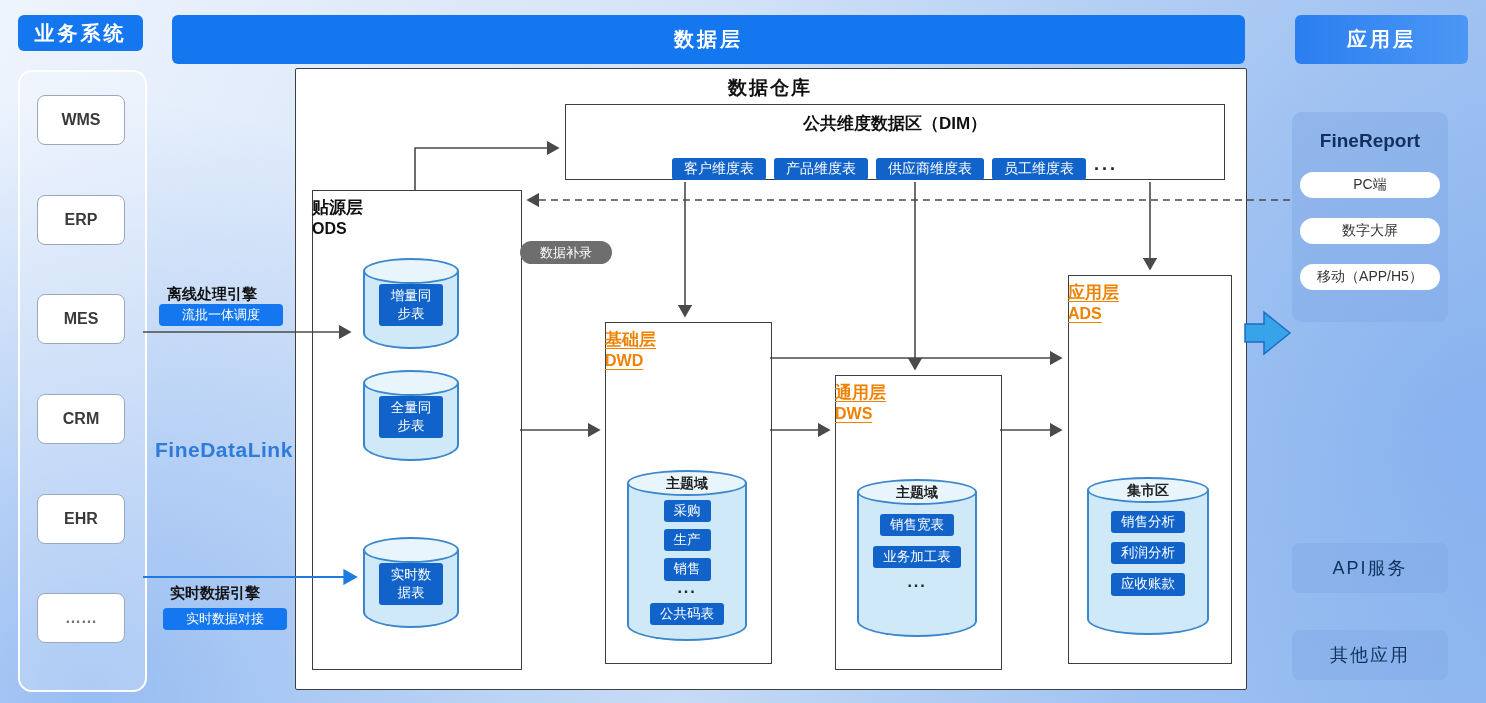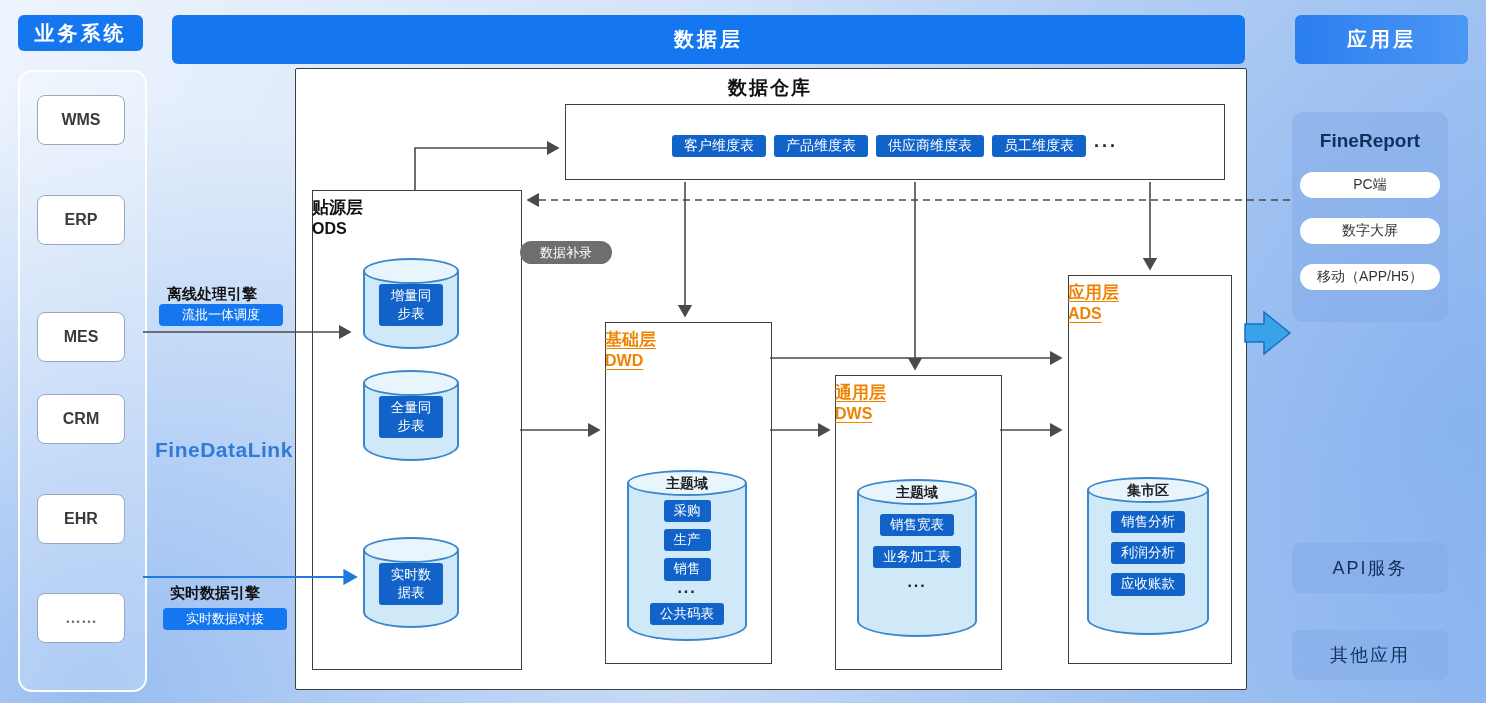--- a/index.html
+++ b/index.html
@@ -64,31 +64,32 @@
 </style>
 </head>
 <body>
 
 <div id="canvas">
 
   <div class="hdr" style="left:18px;top:15px;width:125px;height:36px">业务系统</div>
   <div class="left-wrap"></div>
   <div class="sys" style="top:95px">WMS</div>
   <div class="sys" style="top:195px">ERP</div>
-  <div class="sys" style="top:312px">MES</div>
+  <div class="sys" style="top:294px">MES</div>
   <div class="sys" style="top:494px">EHR</div>
   <div class="sys" style="top:394px">CRM</div>
   <div class="sys" style="top:593px;color:#777">……</div>
 
   <div class="hdr" style="left:172px;top:15px;width:1073px;height:49px">数据层</div>
 
   <div class="box" style="left:295px;top:68px;width:950px;height:620px;border-radius:2px"></div>
   <div class="wh-title">数据仓库</div>
 
   <div class="box dim-box" style="left:565px;top:104px;width:660px;height:76px">
+    <div class="dim-title">公共维度数据区（DIM）</div>
     <div class="dim-row">
       <span class="bluebtn">客户维度表</span>
       <span class="bluebtn">产品维度表</span>
       <span class="bluebtn">供应商维度表</span>
       <span class="bluebtn">员工维度表</span>
       <span class="dim-more">···</span>
     </div>
   </div>
 
   <div class="box" style="left:312px;top:190px;width:208px;height:478px"></div>

